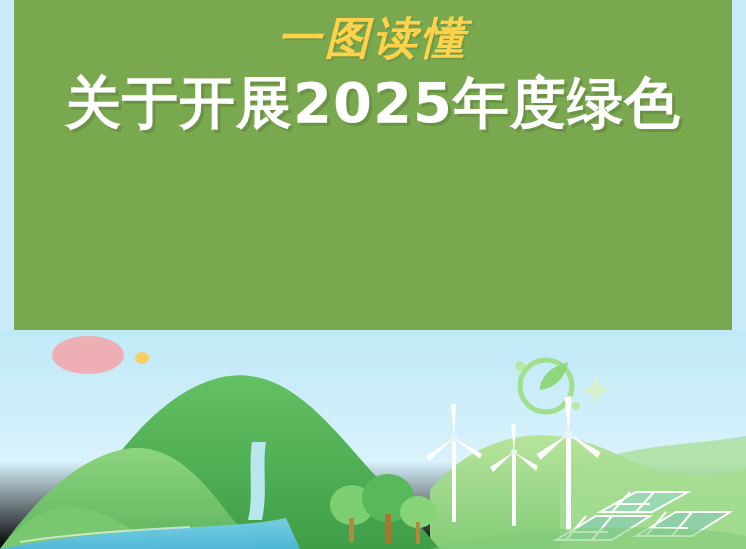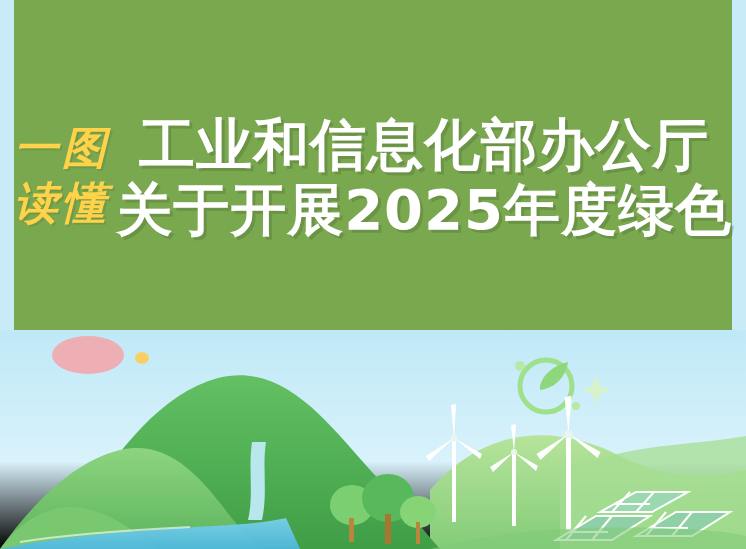--- a/index.html
+++ b/index.html
@@ -23,21 +23,21 @@
   
   .header-panel {
     position: absolute;
     left: 14px;
     top: 0;
     width: 718px;
     height: 340px;
     background: #7aa84f;
     box-sizing: border-box;
     display: flex;
-    flex-direction: row;
+    flex-direction: column;
     align-items: center;
     justify-content: flex-start;
     padding-top: 10px;
   }
   .eyebrow {
     color: #ffd24a;
     font-size: 44px;
     font-weight: bold;
     letter-spacing: 4px;
     line-height: 1.25;
@@ -95,21 +95,20 @@
 <body>
 
 <div class="poster">
 
   <div class="side-strip-left"></div>
   <div class="side-strip-right"></div>
 
   <div class="header-panel">
     <div class="eyebrow">一图读懂</div>
     <div class="title-block">
-      <div class="title-line">工业和信息化部办公厅</div>
       <div class="title-line">关于开展2025年度绿色</div>
     </div>
   </div>
 
   <div class="scene">
     <svg class="scene-svg" width="746" height="219" viewBox="0 0 746 219" xmlns="http://www.w3.org/2000/svg">
       <defs>
         <linearGradient id="skyGrad" x1="0" y1="0" x2="0" y2="1">
           <stop offset="0%" stop-color="#bfe9f7"></stop>
           <stop offset="60%" stop-color="#d9f2fb"></stop>

